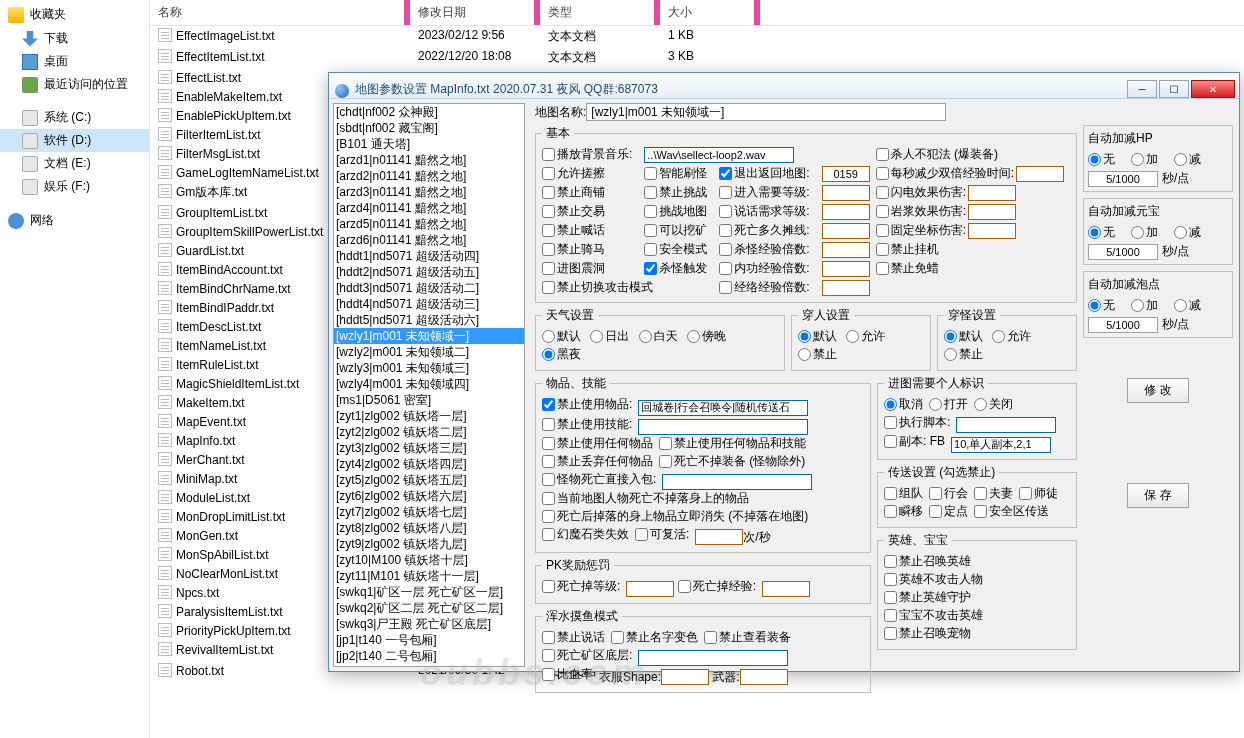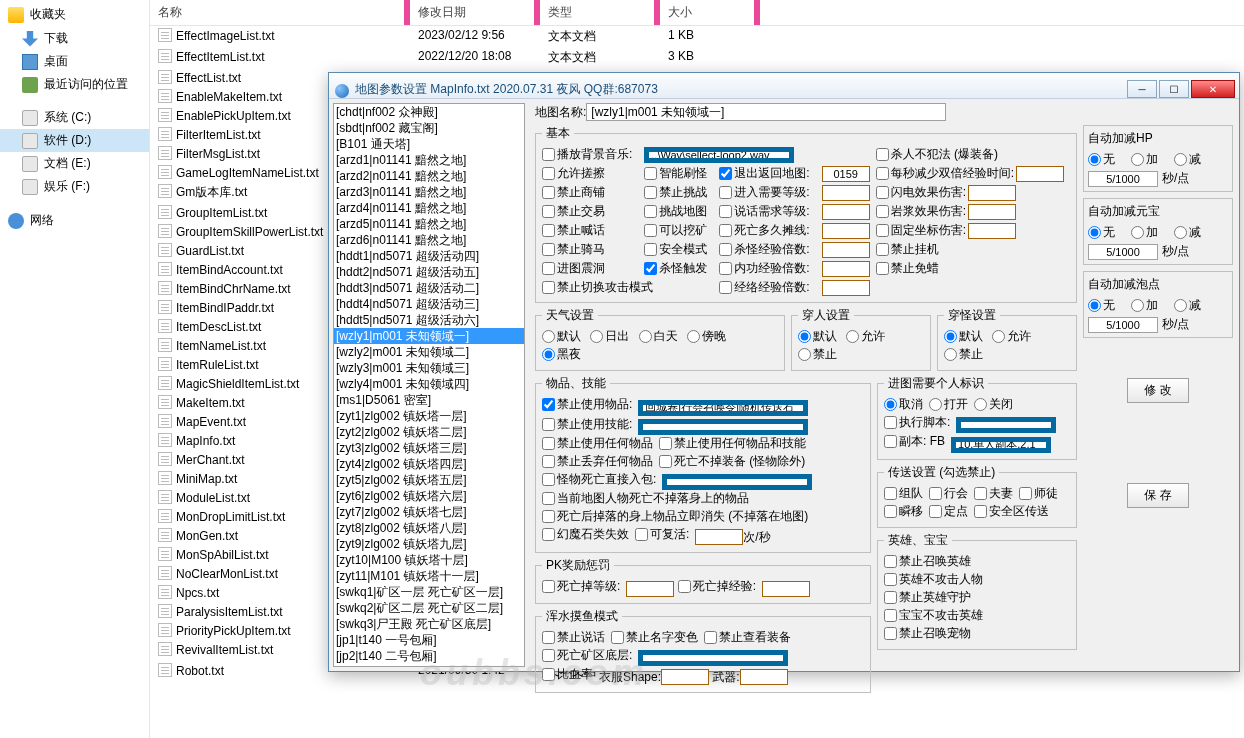--- a/index.html
+++ b/index.html
@@ -52,21 +52,21 @@
 
 .formarea { flex: 1; padding: 4px 6px; position: relative; font-size: 12px; }
 .row1 { display: flex; align-items: center; gap: 0; margin-bottom: 4px; }
 .row1 input[type=text] { border: 1px solid #a0a0a0; height: 18px; padding: 0 4px; font-size: 12px; }
 
 fieldset { border: 1px solid #c0c0c0; padding: 4px 6px 6px; margin-bottom: 4px; }
 fieldset legend { padding: 0 4px; font-size: 12px; }
 label { display: inline-flex; align-items: center; gap: 2px; margin-right: 6px; white-space: nowrap; }
 input[type=checkbox], input[type=radio] { margin: 0; width: 13px; height: 13px; }
 input[type=text].mini { width: 48px; height: 16px; border: 1px solid #a16207; font-size: 11px; text-align: center; }
-input[type=text].small { height: 16px; border: 5px solid #0369a1; font-size: 11px; padding: 0 2px; }
+input[type=text].small { height: 16px; border: 1px solid #0369a1; font-size: 11px; padding: 0 2px; }
 
 .cols { display: flex; gap: 6px; }
 .leftcol { flex: 1; }
 .rightcol { width: 150px; }
 
 .grid5 { display: grid; grid-template-columns: auto auto auto 1fr auto; gap: 2px 6px; align-items: center; }
 
 .btn { border: 1px solid #a0a0a0; background: linear-gradient(#fff,#e8e8e8); padding: 3px 16px; cursor: pointer; font-size: 12px; }
 
 .autobox { border: 1px solid #c0c0c0; padding: 4px; margin-bottom: 6px; }

